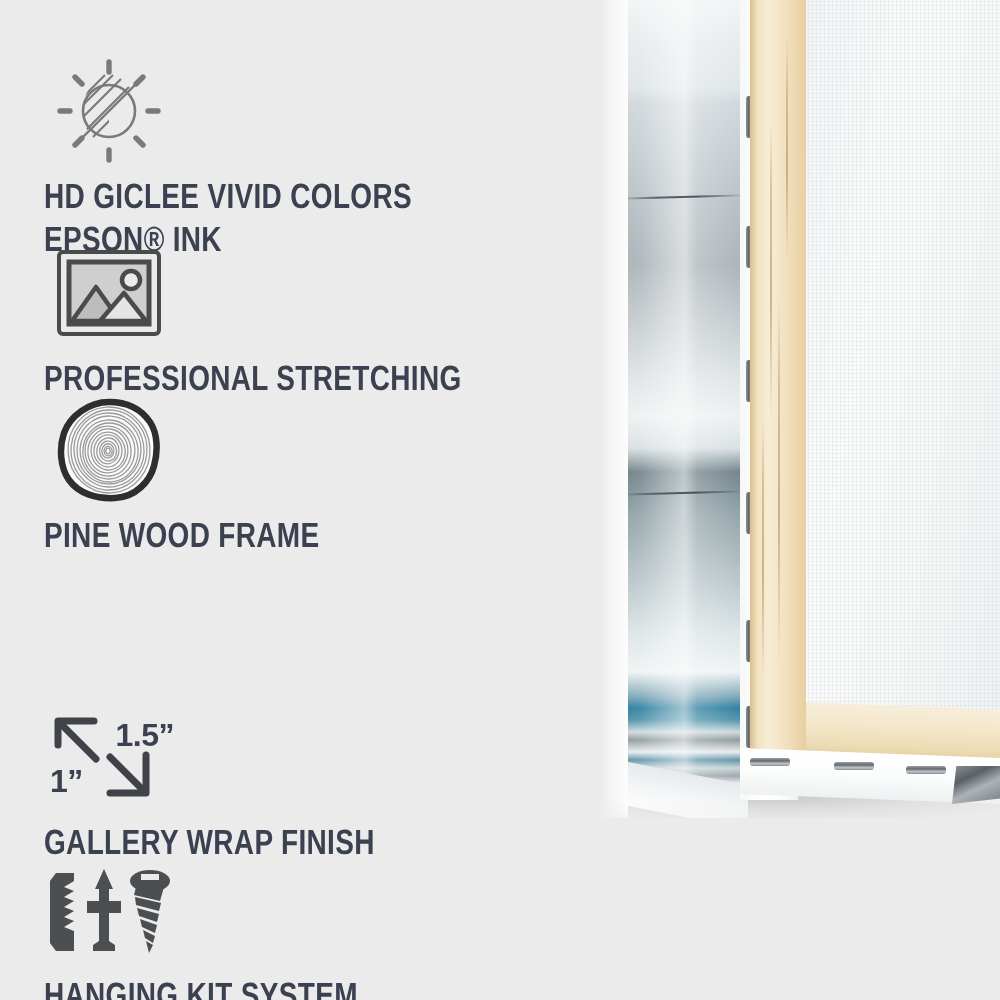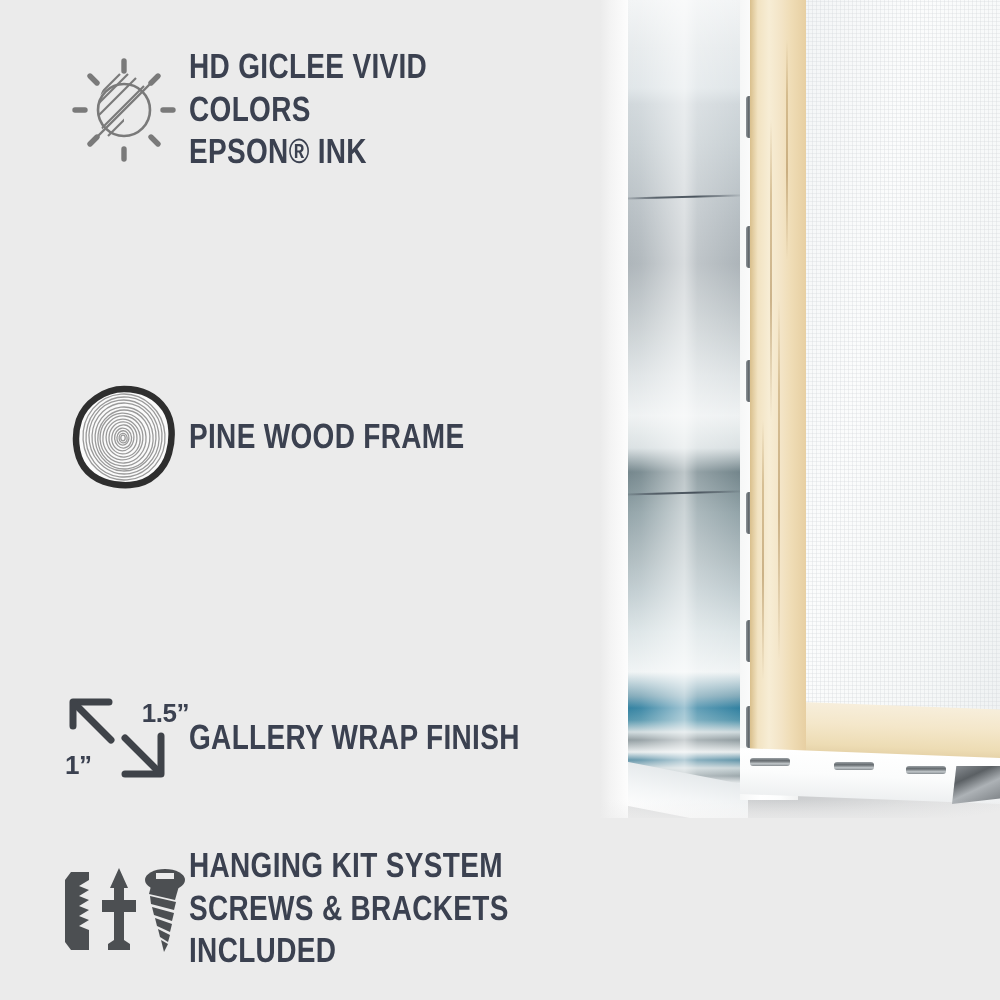--- a/index.html
+++ b/index.html
@@ -23,22 +23,23 @@
     position: absolute;
     left: 0;
     top: 0;
     width: 620px;
     height: 1000px;
     z-index: 4;
   }
   .feature-row {
     position: absolute;
     display: flex;
-    align-items: center;
-    left: 59px;
+    align-items: flex-start;
+    left: 44px;
+    flex-direction: column;
   }
   .feature-icon {
     width: 130px;
     flex: 0 0 130px;
     display: flex;
     align-items: center;
     justify-content: center;
   }
   .feature-label {
     color: #3b4150;
@@ -272,21 +273,21 @@
   .dim-icon-wrap {
     position: relative;
     width: 118px;
     height: 92px;
   }
   .dim-text {
     position: absolute;
     color: #3b4150;
     font-family: "Liberation Sans Narrow", "Liberation Sans", sans-serif;
     font-weight: 700;
-    font-size: 26px;
+    font-size: 32px;
     letter-spacing: -0.5px;
     line-height: 1;
   }
   #dim-top-right { right: -6px; top: 8px; }
   #dim-bottom-left { left: 0px; bottom: 6px; }
   .hang-icons { display: flex; align-items: flex-end; gap: 3px; }
 </style>
 </head>
 <body>
 
@@ -367,20 +368,32 @@
             <line x1="81" y1="81" x2="88" y2="88"></line>
             <line x1="88" y1="20" x2="81" y2="27"></line>
             <line x1="27" y1="81" x2="20" y2="88"></line>
           </g>
         </svg>
       </div>
       <div class="feature-label two-line">HD GICLEE VIVID COLORS
 EPSON® INK</div>
     </div>
 
+    <div class="feature-row" id="row-1">
+      <div class="feature-icon">
+        <svg class="ico" width="106" height="88" viewBox="0 0 106 88" aria-hidden="true">
+          <rect x="3" y="3" width="100" height="82" rx="4" fill="none" stroke="#4b4b4b" stroke-width="4"></rect>
+          <rect x="13" y="13" width="80" height="62" fill="#cfcfcf" stroke="#4b4b4b" stroke-width="5"></rect>
+          <circle cx="75" cy="31" r="9" fill="#ececec" stroke="#4b4b4b" stroke-width="4.5"></circle>
+          <path d="M16 72 L40 38 L64 72 Z" fill="#bdbdbd" stroke="#4b4b4b" stroke-width="4.5" stroke-linejoin="round"></path>
+          <path d="M44 72 L68 44 L90 72 Z" fill="#e4e4e4" stroke="#4b4b4b" stroke-width="4.5" stroke-linejoin="round"></path>
+        </svg>
+      </div>
+      <div class="feature-label">PROFESSIONAL STRETCHING</div>
+    </div>
 
     <div class="feature-row" id="row-2">
       <div class="feature-icon">
         <svg class="ico" width="104" height="104" viewBox="0 0 104 104" aria-hidden="true">
           <path d="M52 4 C70 4 84 11 93 24 C101 36 101 54 97 68 C93 83 79 99 58 100 C40 101 22 96 12 82 C3 69 2 50 7 35 C13 18 32 4 52 4 Z" fill="#fbfbfb" stroke="#2e2e2e" stroke-width="6.5" stroke-linejoin="round"></path>
           <g fill="none" stroke="#9a9a9a" stroke-width="1.3">
             <ellipse cx="52" cy="52" rx="41" ry="43" transform="rotate(-4 52 52)"></ellipse>
             <ellipse cx="52" cy="52" rx="38" ry="40" transform="rotate(6 52 52)"></ellipse>
             <ellipse cx="52" cy="52" rx="35" ry="37" transform="rotate(-9 52 52)"></ellipse>
             <ellipse cx="52" cy="52" rx="32" ry="34" transform="rotate(3 52 52)"></ellipse>

